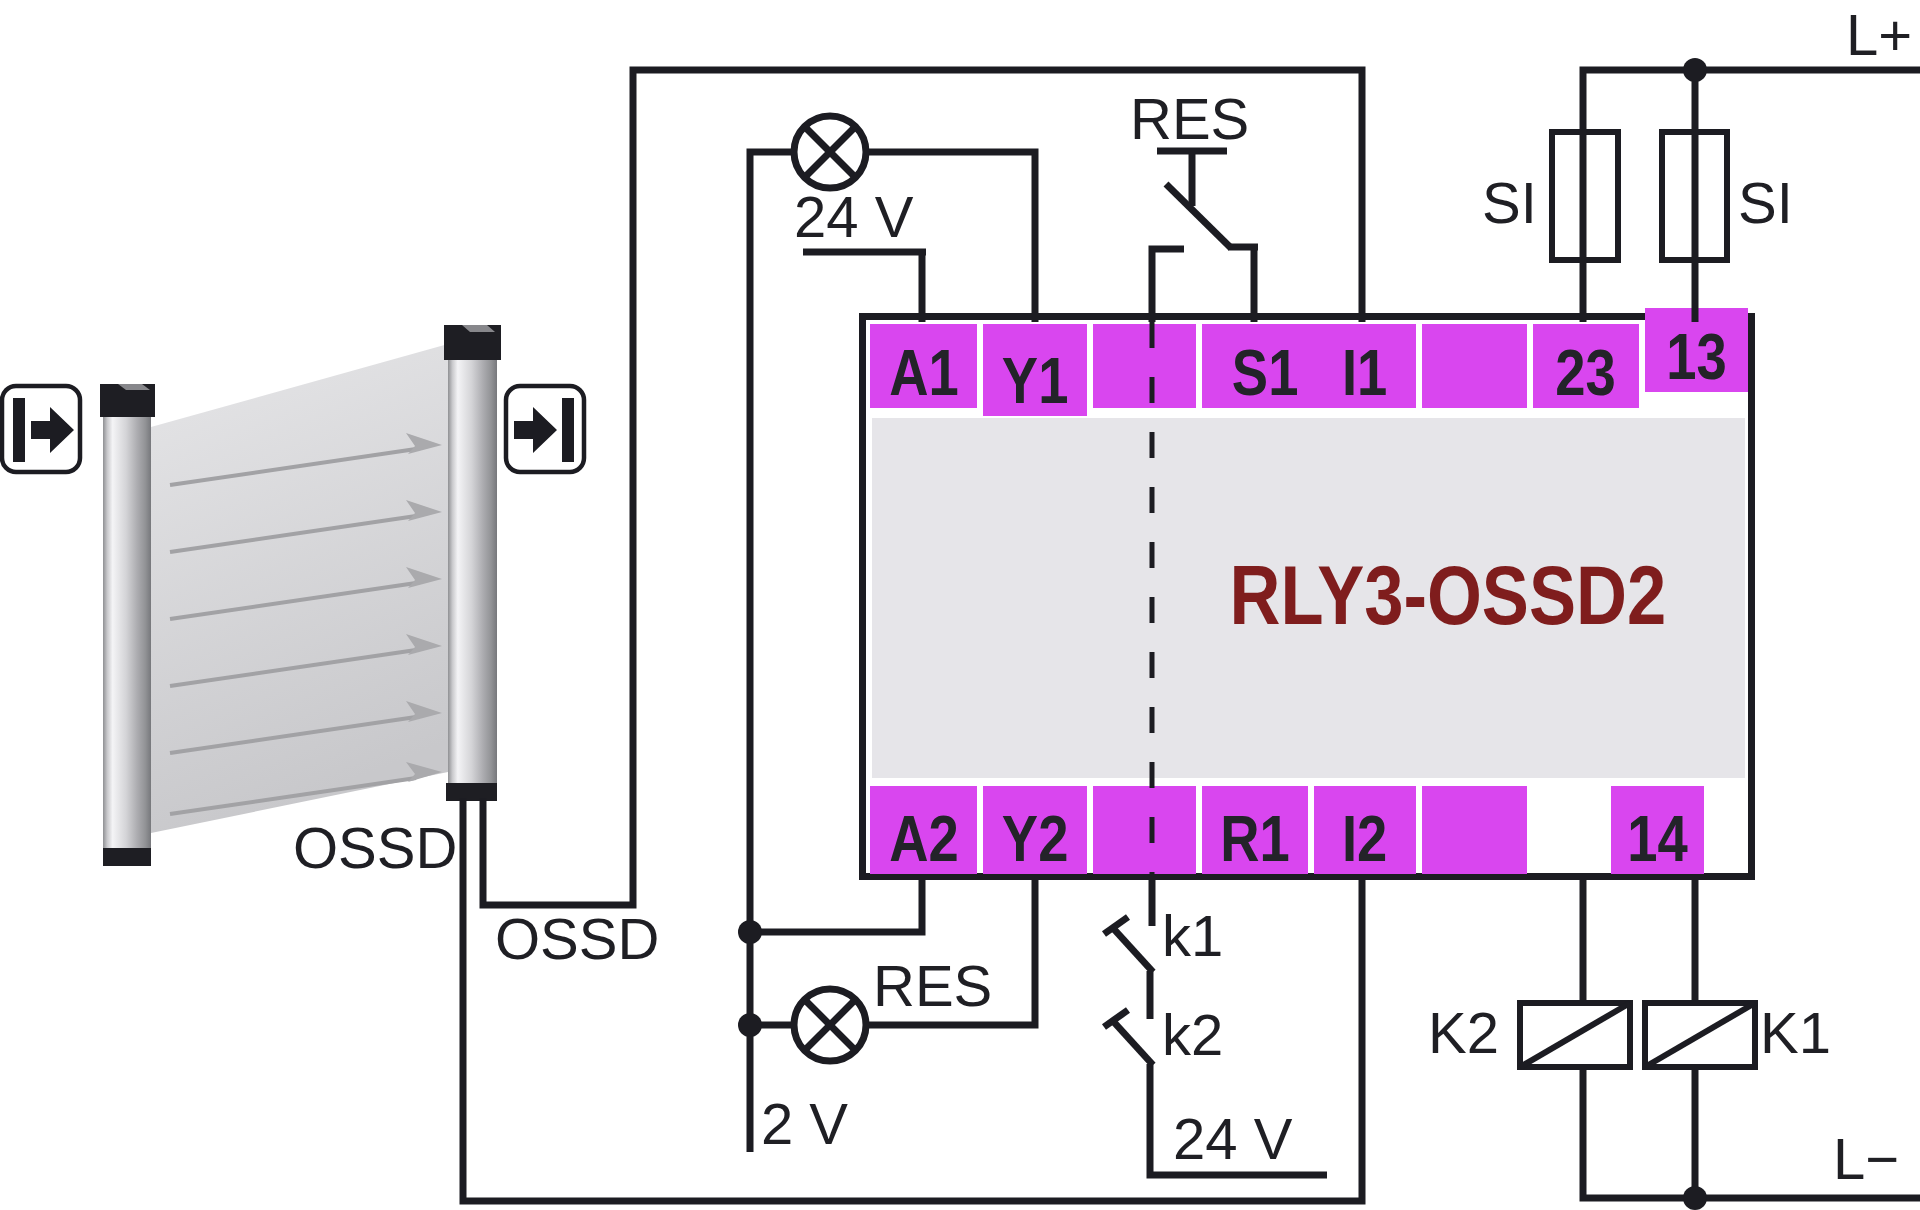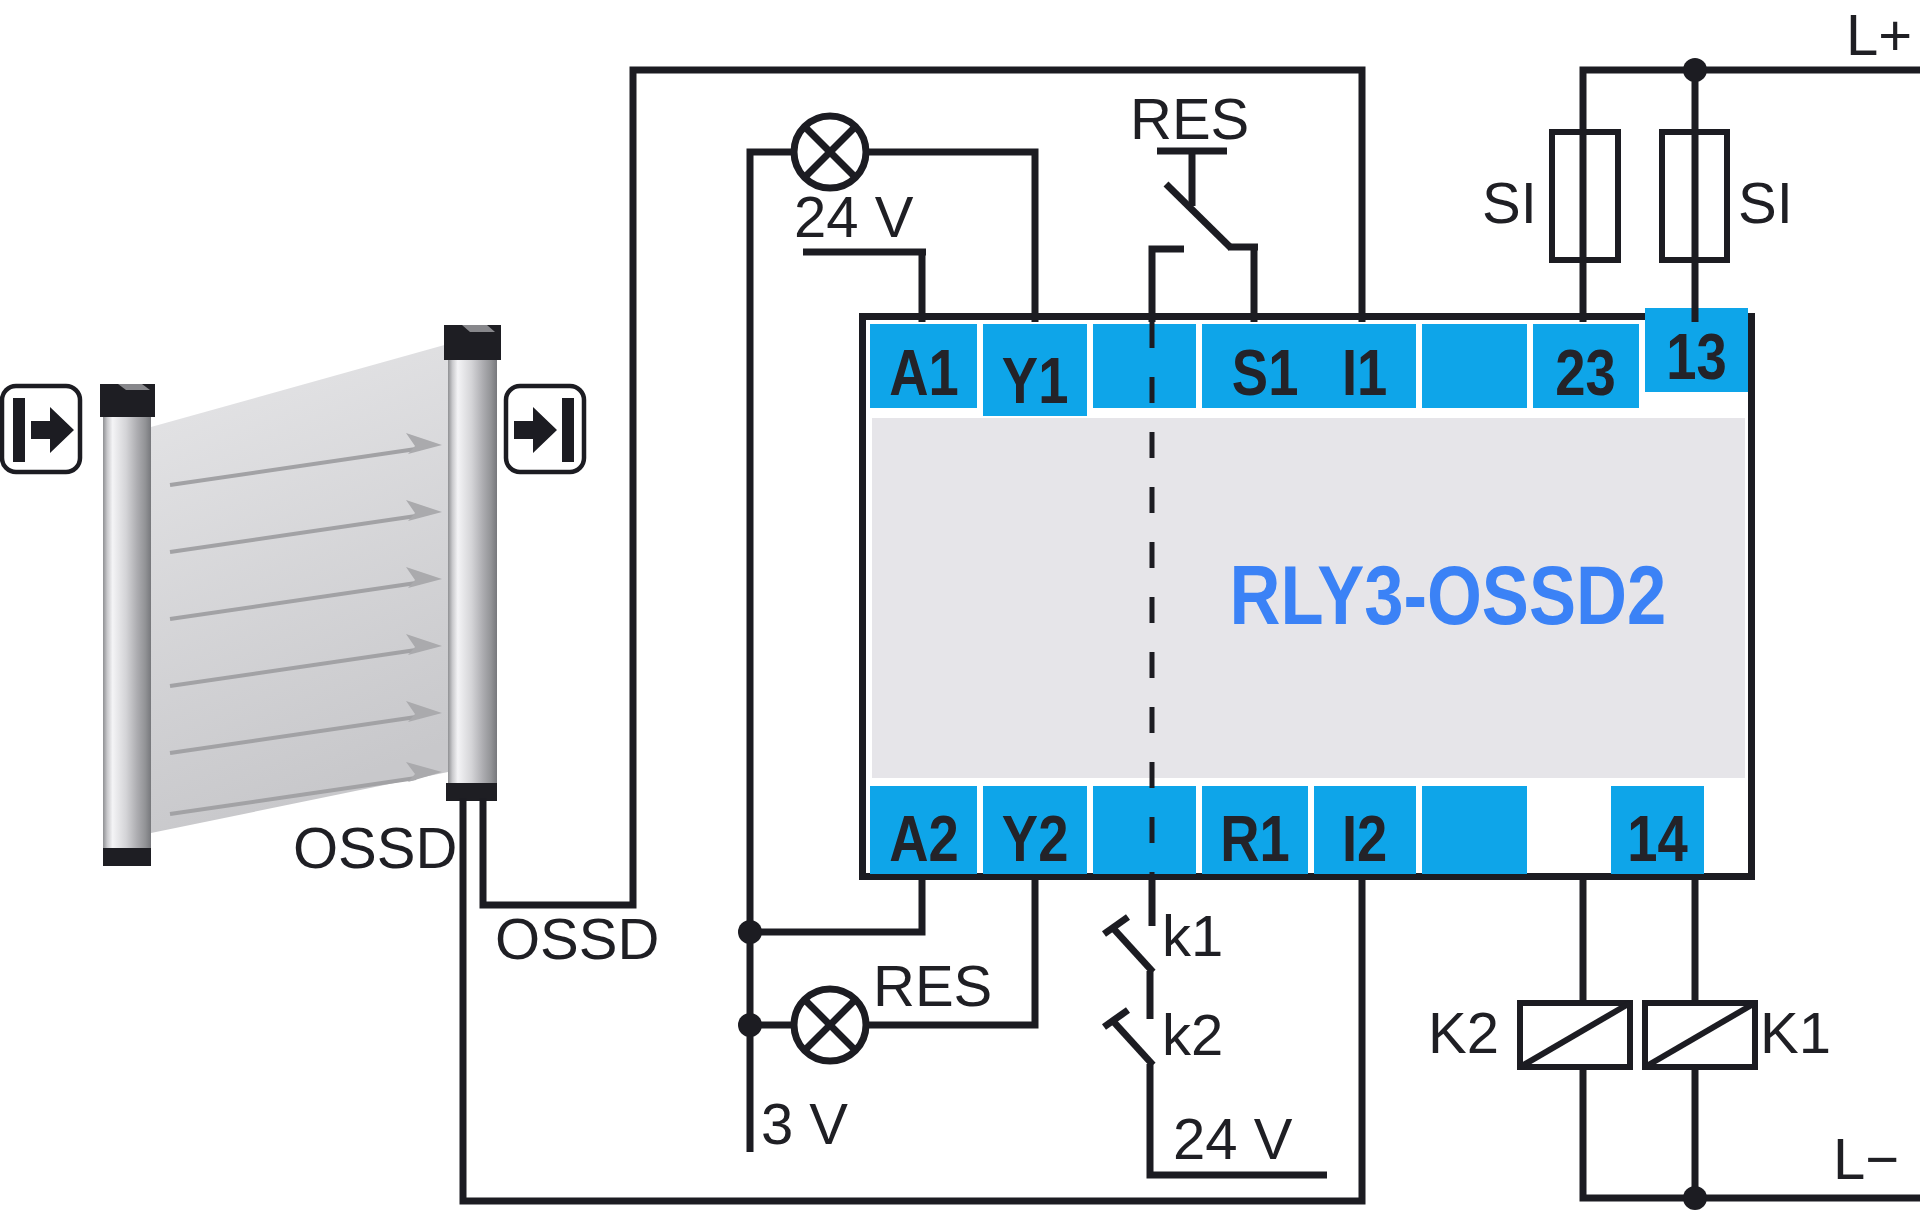--- a/index.html
+++ b/index.html
@@ -2,27 +2,27 @@
 <html><head>
 <meta charset="utf-8">
 <style>
   html,body{margin:0;padding:0;background:#fff;}
   #page{position:relative;width:1920px;height:1210px;background:#ffffff;overflow:hidden;
         font-family:"Liberation Sans","DejaVu Sans",sans-serif;color:#1f1f24;}
   #wiresvg{position:absolute;left:0;top:0;z-index:2;}
   
   #module-box{position:absolute;left:859px;top:313px;width:896px;height:567px;
               border:7px solid #1c1c22;background:#ffffff;box-sizing:border-box;z-index:1;}
-  .cell{position:absolute;background:#0ea5e9;display:flex;align-items:flex-end;justify-content:center;
+  .cell{position:absolute;background:#d946ef;display:flex;align-items:flex-end;justify-content:center;
         font-weight:bold;font-size:64px;line-height:1;color:#232329;z-index:1;
         padding-bottom:3px;box-sizing:border-box;}
   .cell span{transform:scaleX(.85);transform-origin:center bottom;display:inline-block;}
   #module-body{position:absolute;left:872px;top:418px;width:873px;height:360px;background:#e6e5e9;z-index:1;}
   #model-name{position:absolute;left:1148px;top:542px;width:600px;height:106px;z-index:1;
-              display:flex;align-items:center;justify-content:center;font-weight:bold;font-size:84px;color:#3b82f6;}
+              display:flex;align-items:center;justify-content:center;font-weight:bold;font-size:84px;color:#7f1d1d;}
   #model-name span{transform:scaleX(.84);display:inline-block;white-space:nowrap;}
   
   .lbl{position:absolute;font-size:58px;line-height:1.2;white-space:nowrap;z-index:3;color:#1f1f24;}
 </style>
 </head>
 <body>
 
 <div id="page">
 
   <div id="module-box"></div>
@@ -239,21 +239,21 @@
   </svg>
 
   <div class="lbl" style="left:1846px;top:0px">L+</div>
   <div class="lbl" style="left:1482px;top:168px">SI</div>
   <div class="lbl" style="left:1738px;top:168px">SI</div>
   <div class="lbl" style="left:1130px;top:84px">RES</div>
   <div class="lbl" style="left:794px;top:182px">24 V</div>
   <div class="lbl" style="left:293px;top:813px">OSSD</div>
   <div class="lbl" style="left:495px;top:904px">OSSD</div>
   <div class="lbl" style="left:873px;top:951px">RES</div>
-  <div class="lbl" style="left:761px;top:1089px">3 V</div>
+  <div class="lbl" style="left:761px;top:1089px">2 V</div>
   <div class="lbl" style="left:1162px;top:901px">k1</div>
   <div class="lbl" style="left:1162px;top:1000px">k2</div>
   <div class="lbl" style="left:1173px;top:1104px">24 V</div>
   <div class="lbl" style="left:1428px;top:998px">K2</div>
   <div class="lbl" style="left:1760px;top:998px">K1</div>
   <div class="lbl" style="left:1833px;top:1124px">L−</div>
 
 </div>
 
 </body></html>

